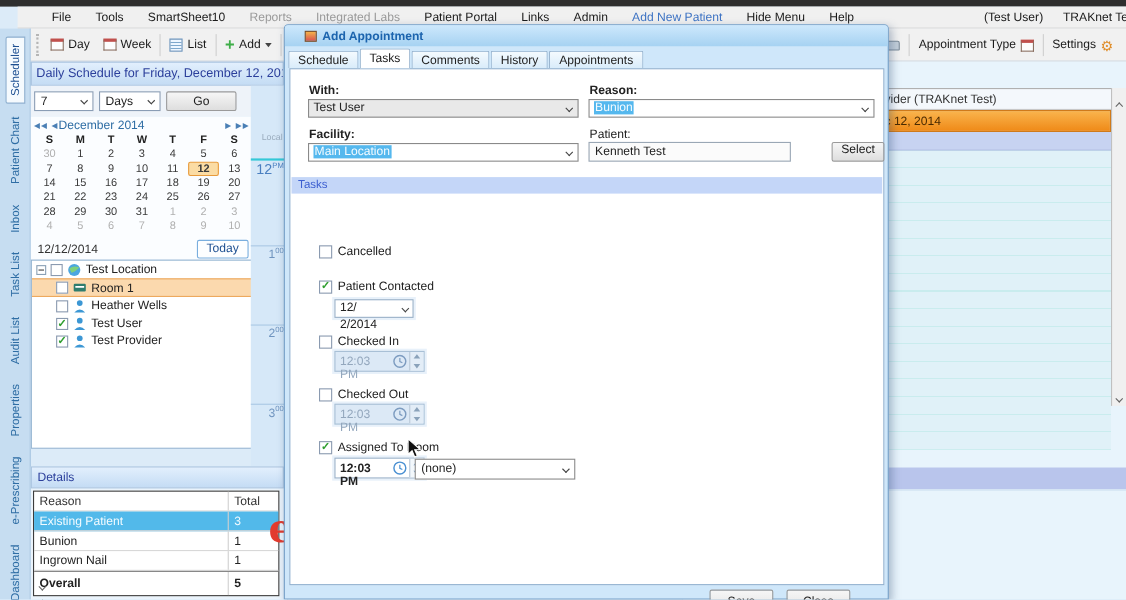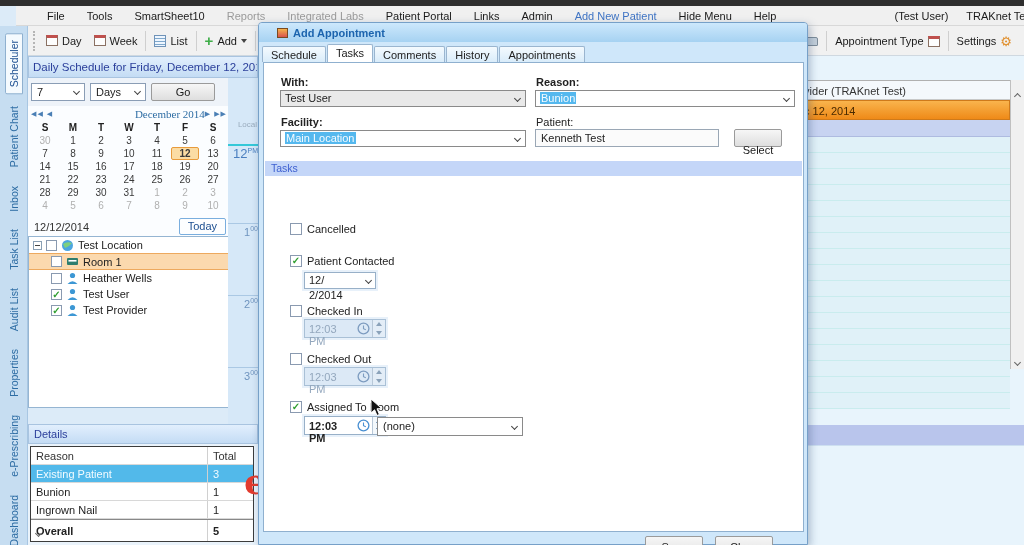--- a/index.html
+++ b/index.html
@@ -51,21 +51,21 @@
   .combo .chev { position:absolute; right:5px; top:5px; }
   .chev { display:inline-block; width:5px; height:5px; border-right:1.2px solid #444; border-bottom:1.2px solid #444; transform:rotate(45deg); }
   .btn { background:linear-gradient(#f6f6f6,#dedede); border:1px solid #9a9a9a; border-radius:2px;
          text-align:center; color:#1a1a1a; }
   .go-btn { width:64px; height:18px; padding-top:2px; }
 
   
   .mini-cal { position:absolute; left:28px; top:106px; width:202px; height:130px; background:#fbfdff; }
   .cal-nav { display:flex; align-items:center; height:15px; padding:0 3px; color:#4a7fb5; }
   .cal-nav .arrows { font-size:7px; letter-spacing:1px; }
-  .cal-month { flex:1; text-align:right; color:#2e6da4;font-family:Liberation Serif, serif; }
+  .cal-month { flex:1; text-align:left; color:#2e6da4; }
   .cal-grid { display:grid; grid-template-columns:repeat(7,1fr); padding:0 3px; }
   .cal-cell { height:13px; text-align:center; font-size:10px; color:#3a3a3a; line-height:13px; }
   .cal-cell.hdr { color:#222; font-weight:bold; }
   .cal-cell.muted { color:#b0b0b0; }
   .cal-cell.selected { background:#fbdca4; border:1px solid #e89b3c; border-radius:2px; line-height:11px; font-weight:bold; }
   .cal-footer { display:flex; align-items:center; justify-content:space-between; padding:6px 4px 0 6px; color:#333; }
   .today-btn { border:1px solid #7aaede; background:#fdfeff; color:#1d4f91; padding:1px 8px 2px; border-radius:2px; }
 
   
   .tree { position:absolute; left:28px; top:236px; width:202px; height:172px; background:#fff;
@@ -140,21 +140,21 @@
   .mtab.active { height:18px; background:#fff; position:relative; z-index:2; }
   .modal-body { position:absolute; left:4px; top:39px; width:541px; height:470px; background:#fff;
                 border:1px solid #8fb0cf; }
   .flabel { position:absolute; font-weight:bold; color:#222; }
   .m-combo { position:absolute; height:17px; line-height:15px; border:1px solid #8a8a8a; background:#fff;
              padding:0 16px 0 4px; white-space:nowrap; overflow:hidden; }
   .m-combo .chev { position:absolute; right:5px; top:5px; }
   .m-combo.gray { background:#e9e9e9; }
   .hl { background:#55b8ee; color:#f4fbff; padding:0 1px; }
   .patient-box { position:absolute; height:18px; border:1px solid #9aa7b5; background:#fbfbfb; padding:2px 0 0 5px; }
-  .select-btn { position:absolute; width:48px; height:18px; padding-top:14px; }
+  .select-btn { position:absolute; width:48px; height:18px; padding-top:0;margin-left:22px; }
   .tasks-bar { position:absolute; left:1px; right:1px; top:98px; height:15px; background:#c4d6f8;
                color:#3d5fd0; font-size:10.5px; padding:1px 0 0 6px; }
   .created { position:absolute; left:25px; top:128px; font-weight:bold; color:#111; display:flex; gap:14px; }
   .ck-row { position:absolute; display:flex; align-items:center; gap:5px; color:#222; }
   .ck-row .cb { width:12px; height:12px; flex:0 0 12px; line-height:10px; }
   .timebox { position:absolute; display:flex; align-items:stretch; border:1px solid #98b0c8; height:19px; background:#fff;
              box-shadow:0 0 0 2px #e8f1fa; }
   .timebox .t { width:50px; padding:3px 0 0 4px; }
   .timebox .clockwrap { width:17px; display:flex; align-items:center; justify-content:center; }
   .timebox .spin { width:13px; border-left:1px solid #b8c8d8; display:flex; flex-direction:column; background:#f3f8fc; }

